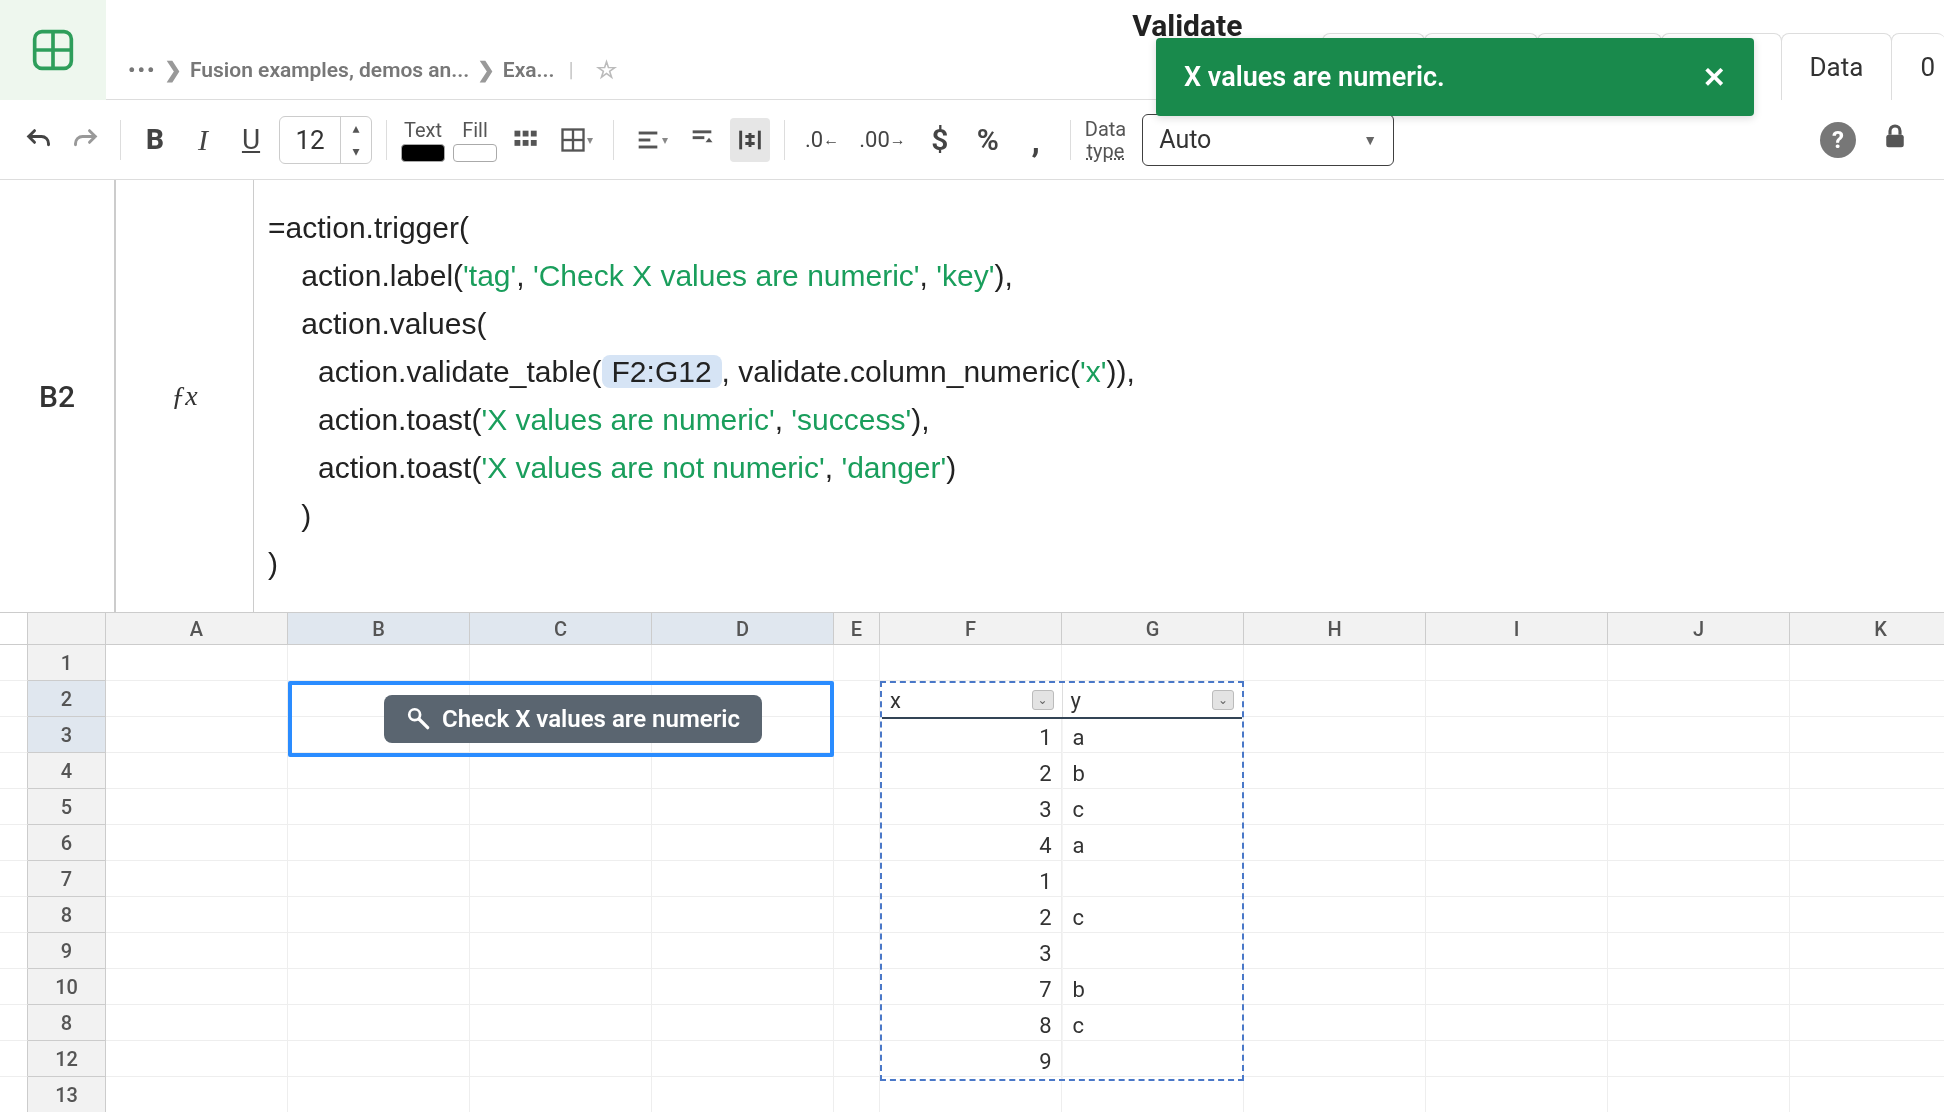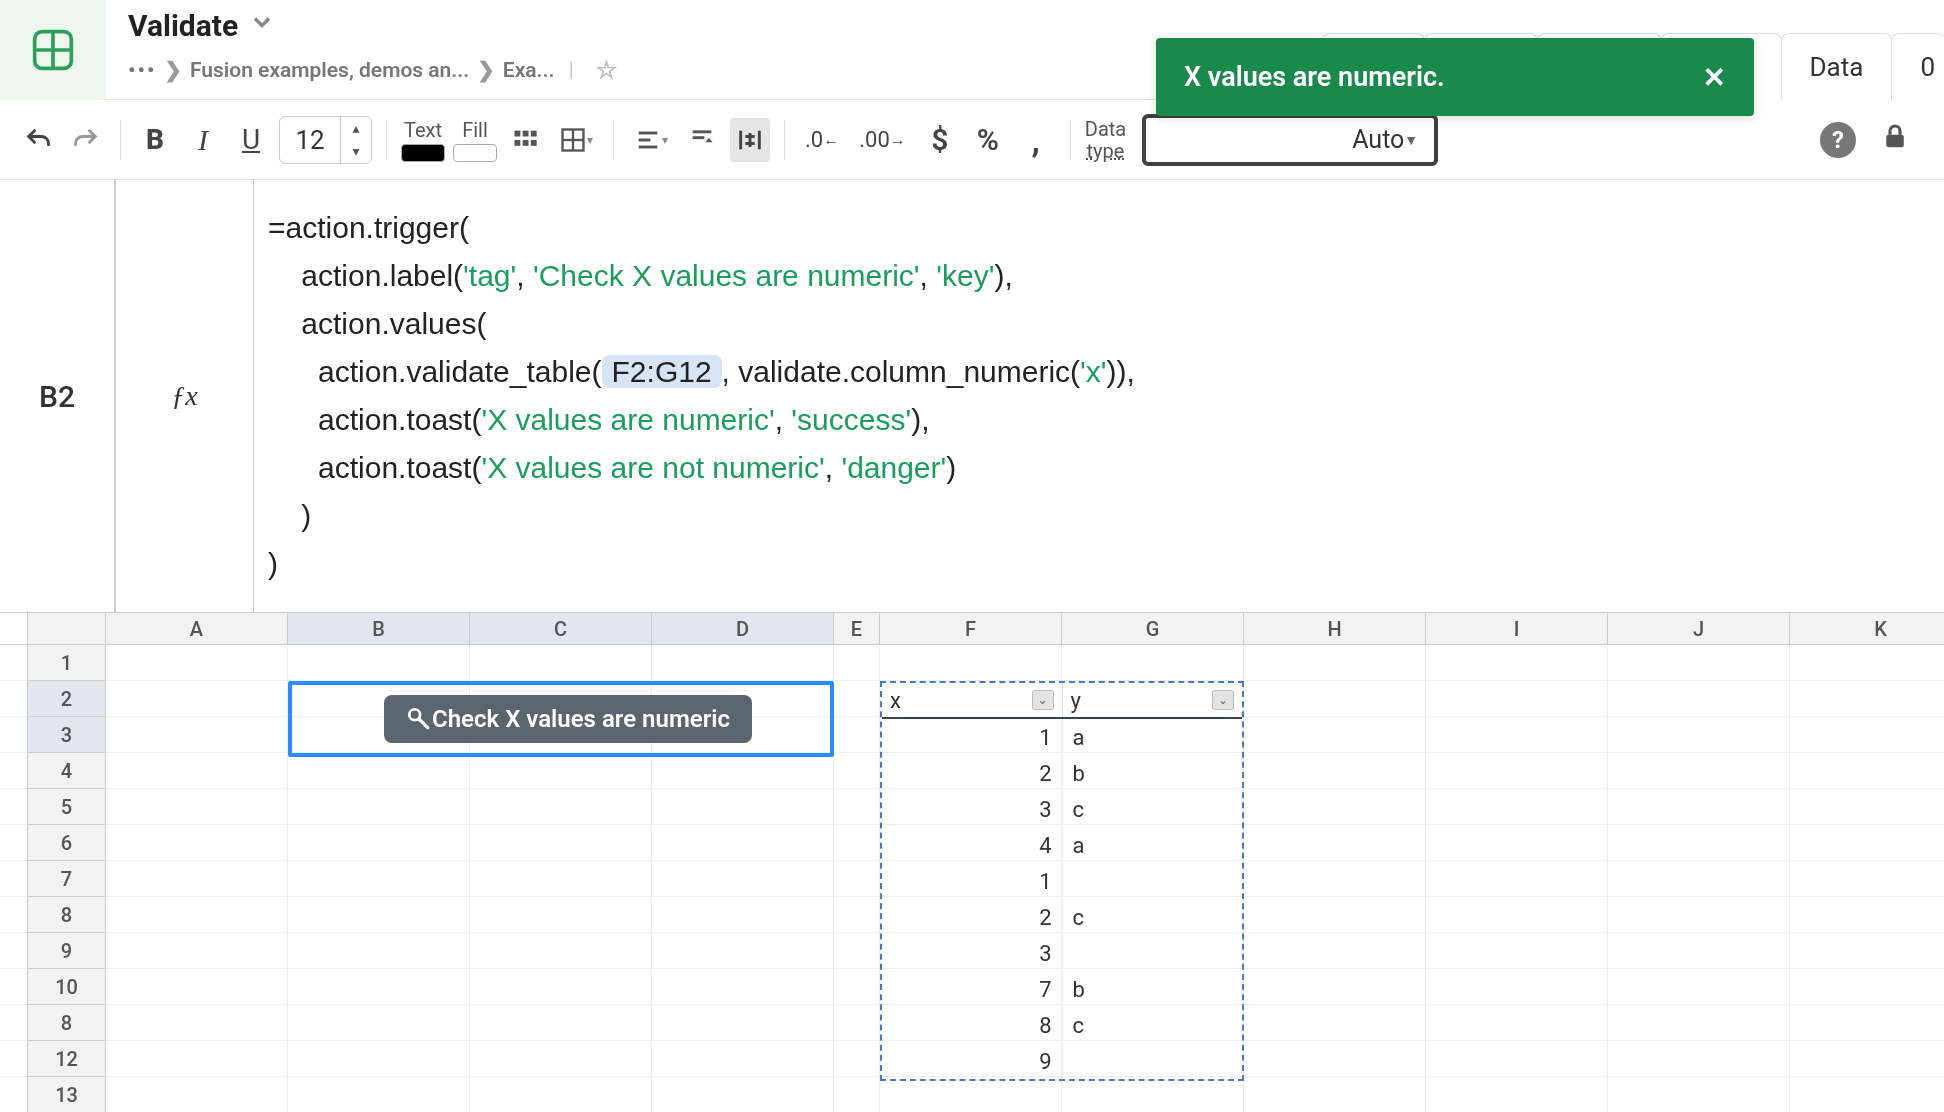--- a/index.html
+++ b/index.html
@@ -3,21 +3,21 @@
 <meta charset="utf-8">
 <style>
   * { box-sizing: border-box; margin: 0; padding: 0; }
   body { font-family: -apple-system, BlinkMacSystemFont, "Segoe UI", Roboto, sans-serif; background: #fff; color: #333; overflow: hidden; width: 1944px; height: 1112px; }
 
   
   .header { display: flex; align-items: flex-start; height: 100px; border-bottom: 1px solid #ddd; }
   .logo-box { width: 106px; height: 100px; background: #eef7ee; display: flex; align-items: center; justify-content: center; }
   .logo-box svg { width: 44px; height: 44px; }
   .header-main { flex: 1; display: flex; flex-direction: column; padding-top: 8px; }
-  .title-row { display: flex; align-items: flex-start; padding-left: 22px; height: 40px; }
+  .title-row { display: flex; align-items: flex-end; padding-left: 22px; height: 40px; flex-direction: column; }
   .doc-title { font-size: 30px; font-weight: 700; color: #222; }
   .title-chev { margin-left: 10px; color: #888; }
   .bc-row { display: flex; align-items: center; padding-left: 22px; height: 44px; gap: 8px; color: #777; font-size: 21px; font-weight: 600; }
   .bc-dots { letter-spacing: 2px; }
   .bc-sep { color: #999; }
   .star { color: #bbb; font-size: 24px; margin-left: 8px; }
 
   .tabs { display: flex; align-items: flex-end; margin-left: 80px; height: 100%; padding-top: 30px;}
   .tab { padding: 18px 28px; font-size: 26px; color: #333; border: 1px solid #ddd; border-bottom: none; background: #fff; border-radius: 8px 8px 0 0; margin-right: -1px; position: relative; top: 1px;}
   .tab.active { font-weight: 500; background: #fff; z-index: 2;}
@@ -39,21 +39,21 @@
   .spin { display: flex; flex-direction: column; border-left: 1px solid #ccc; }
   .spin div { width: 30px; height: 23px; display:flex; align-items:center; justify-content:center; font-size: 14px; color:#555;}
   .textfill { display:flex; flex-direction:column; align-items:center; gap:2px; }
   .tf-label { font-size: 20px; color:#555;}
   .swatch { width: 44px; height: 18px; border-radius: 4px; border:1px solid #aaa;}
   .swatch.black { background:#000; }
   .swatch.white { background:#fff; }
   .tbtn.active { background:#e6e6e6; }
   .dt-label { font-size:20px; color:#555; text-align:center; line-height:1.1;}
   .dt-label .u { text-decoration: underline dotted;}
-  .auto-dd { display:flex; align-items:center; justify-content:flex-end; border:4px solid #404040; border-radius:6px; height:52px; width: 296px; padding: 0 16px; font-size: 25px; margin-left: 8px;}
+  .auto-dd { display:flex; align-items:center; justify-content:space-between; border:1px solid #404040; border-radius:6px; height:52px; width: 252px; padding: 0 16px; font-size: 25px; margin-left: 8px;}
   .spacer { flex:1; }
   .help { width:36px; height:36px; border-radius:50%; background:#777; color:#fff; display:flex; align-items:center; justify-content:center; font-weight:700; font-size:24px;}
   .lock { font-size:28px; color:#555; margin: 0 16px;}
 
   
   .formula-bar { display:flex; border-bottom: 1px solid #ccc; }
   .cellref { width: 116px; display:flex; align-items:center; justify-content:center; font-size: 30px; font-weight:500; border-right: 2px solid #ccc;}
   .fx { width: 138px; display:flex; align-items:center; justify-content:center; font-family: serif; font-style: italic; font-size: 28px; border-right: 1px solid #ccc;}
   .formula-body { flex:1; padding: 24px 14px; font-size: 30px; line-height: 1.6; font-family: -apple-system, sans-serif; white-space: pre; color:#222;}
   .formula-body .str { color: #1a9e5c; }
@@ -64,21 +64,21 @@
   .rh { width:78px; background:#f2f2f2; border-right:1px solid #ccc; border-bottom:1px solid #ccc; display:flex; align-items:center; justify-content:center; font-size:20px; color:#555; font-weight:500;}
   .rh.sel { background:#e0e7ef;}
   .left-gutter { width: 28px; background:#fff; border-right:1px solid #ccc;}
 
   .sheet { position: relative; flex:1; }
   .row { display:flex; height:36px; }
   .cell { border-right:1px solid #eee; border-bottom:1px solid #eee; }
 
   
   .action-btn-wrap { position:absolute; border: 4px solid #2a8cff; border-radius:2px;}
-  .action-btn { position:absolute; background:#5a6570; color:#fff; display:flex; align-items:center; font-size:24px; font-weight:600; padding: 10px 22px; border-radius:8px;}
+  .action-btn { position:absolute; background:#5a6570; color:#fff; display:flex; align-items:center; gap:10px; font-size:24px; font-weight:600; padding: 10px 22px; border-radius:8px;}
   .key-icon { display:inline-flex; }
 
   
   .mini-table { position:absolute; border: 2px dashed #4a78c8;}
   .mt-head { display:flex; height:36px; border-bottom: 2px solid #345; }
   .mt-hcell { flex:1; display:flex; align-items:center; justify-content:space-between; padding: 0 8px; font-size:22px; background:#fff; border-right:1px solid #ddd;}
   .mt-hcell:last-child{border-right:none;}
   .mt-hchev { width: 22px; height:20px; background:#e3e3e3; border:1px solid #bbb; border-radius:3px; display:flex; align-items:center; justify-content:center; font-size:12px; color:#666;}
   .mt-row { display:flex; height:36px; }
   .mt-cell { flex:1; padding: 0 10px; display:flex; align-items:center; font-size:22px; border-right:1px solid #f4f4f4;}

